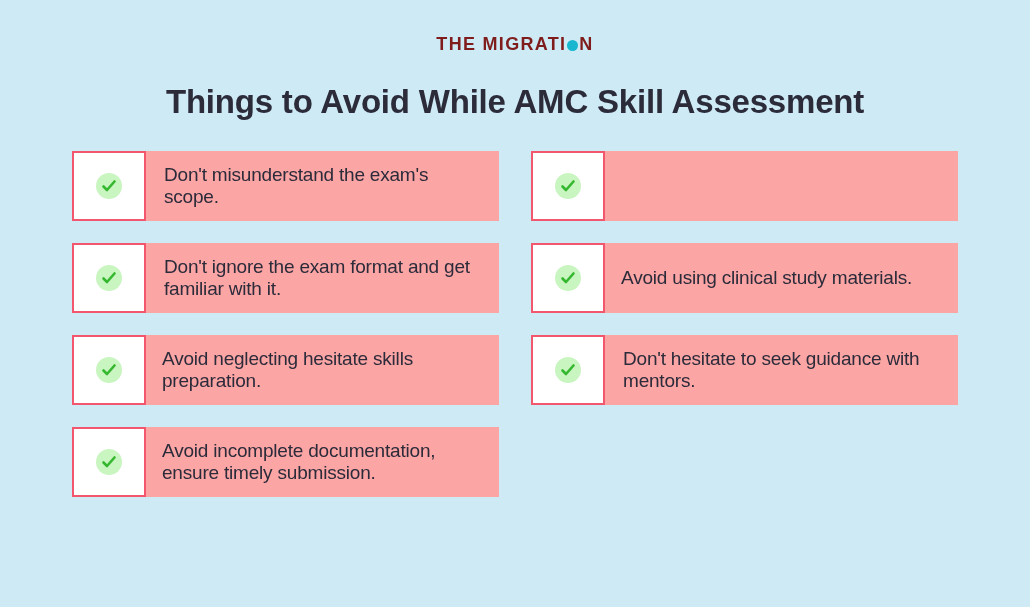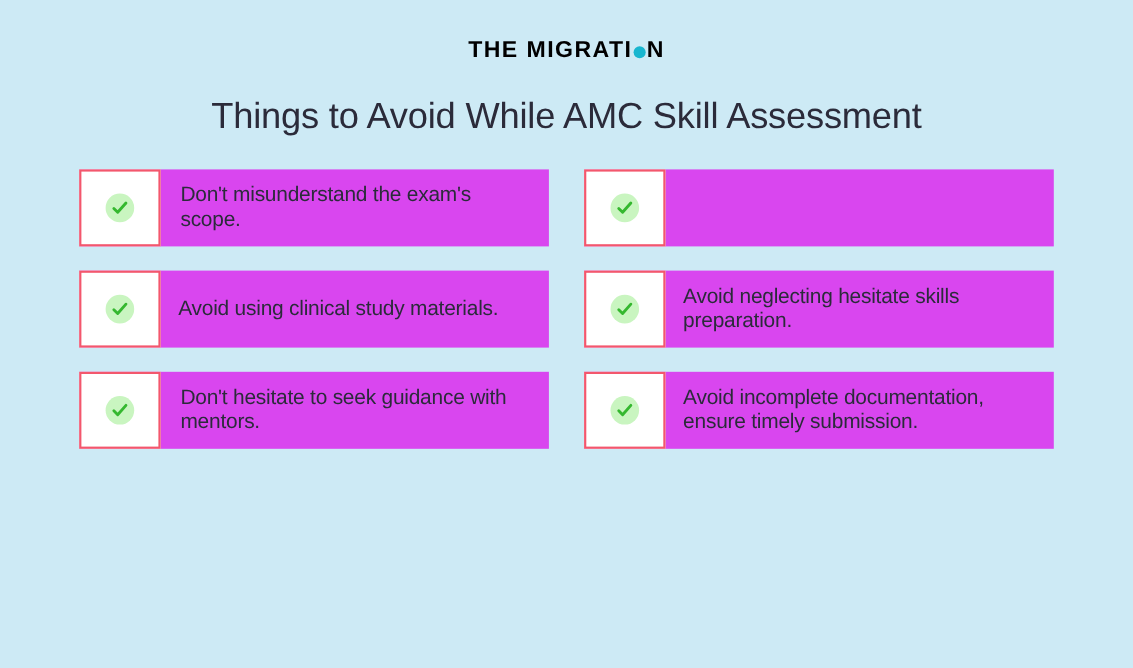--- a/index.html
+++ b/index.html
@@ -9,54 +9,54 @@
   }
   body {
     background: #cdeaf5;
     font-family: "Liberation Sans", sans-serif;
     overflow: hidden;
     position: relative;
   }
   .brand {
     text-align: center;
     margin-top: 34px;
-    font-size: 21px;
+    font-size: 18px;
     font-weight: bold;
     letter-spacing: 1.3px;
-    color: #000000;
+    color: #7f1d1d;
   }
   .brand .dot-o {
     display: inline-block;
     width: 11px;
     height: 11px;
     border-radius: 50%;
     background: #18b6cf;
     vertical-align: baseline;
     position: relative;
     top: 1px;
     margin: 0 1px;
   }
   .page-title {
     text-align: center;
     margin-top: 28px;
     font-size: 33px;
-    font-weight: normal;
+    font-weight: bold;
     color: #2b2b3a;
     letter-spacing: -0.2px;
   }
   .grid {
     margin-top: 30px;
     padding: 0 72px;
     display: grid;
     grid-template-columns: 1fr 1fr;
     column-gap: 32px;
     row-gap: 22px;
   }
   .card {
-    background: #d946ef;
+    background: #fca5a5;
     display: flex;
     align-items: stretch;
     min-height: 70px;
   }
   .check-box {
     flex: 0 0 74px;
     border: 2px solid #f3576d;
     background: #ffffff;
     display: flex;
     align-items: center;
@@ -109,20 +109,30 @@
   <div class="card col-right">
     <div class="check-box">
       <span class="check-circle">
         <svg width="18" height="18" viewBox="0 0 18 18">
             <path d="M3.5 9.5 L7 13 L14.5 4.5" fill="none" stroke="#35b82f" stroke-width="2.6" stroke-linecap="round" stroke-linejoin="round"></path>
           </svg>
       </span>
     </div>
   </div>
 
+  <div class="card col-left">
+    <div class="check-box">
+      <span class="check-circle">
+        <svg width="18" height="18" viewBox="0 0 18 18">
+            <path d="M3.5 9.5 L7 13 L14.5 4.5" fill="none" stroke="#35b82f" stroke-width="2.6" stroke-linecap="round" stroke-linejoin="round"></path>
+          </svg>
+      </span>
+    </div>
+    <div class="card-text">Don't ignore the exam format and get familiar with it.</div>
+  </div>
   <div class="card col-right">
     <div class="check-box">
       <span class="check-circle">
         <svg width="18" height="18" viewBox="0 0 18 18">
             <path d="M3.5 9.5 L7 13 L14.5 4.5" fill="none" stroke="#35b82f" stroke-width="2.6" stroke-linecap="round" stroke-linejoin="round"></path>
           </svg>
       </span>
     </div>
     <div class="card-text">Avoid using clinical study materials.</div>
   </div>

